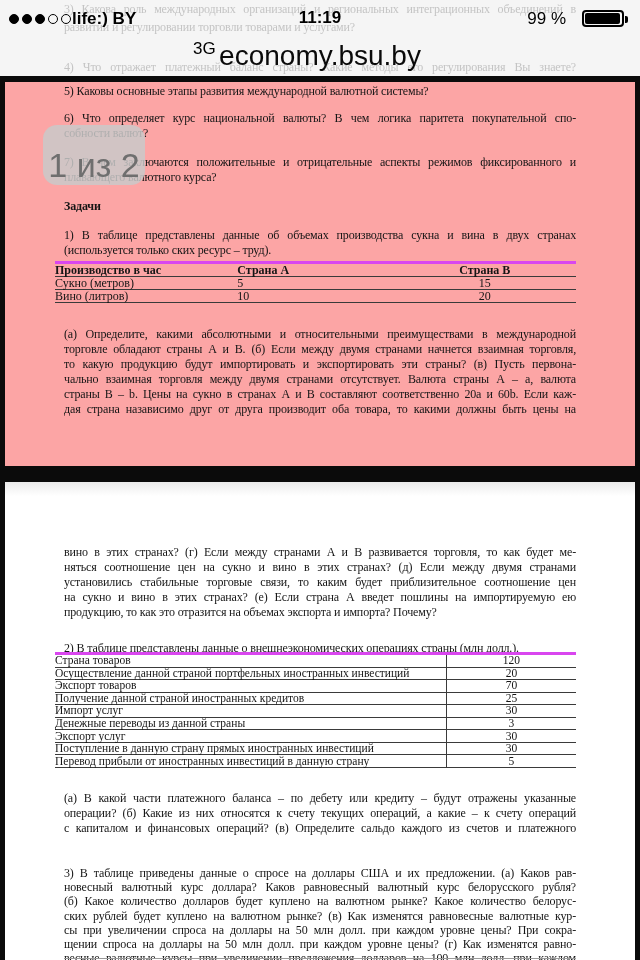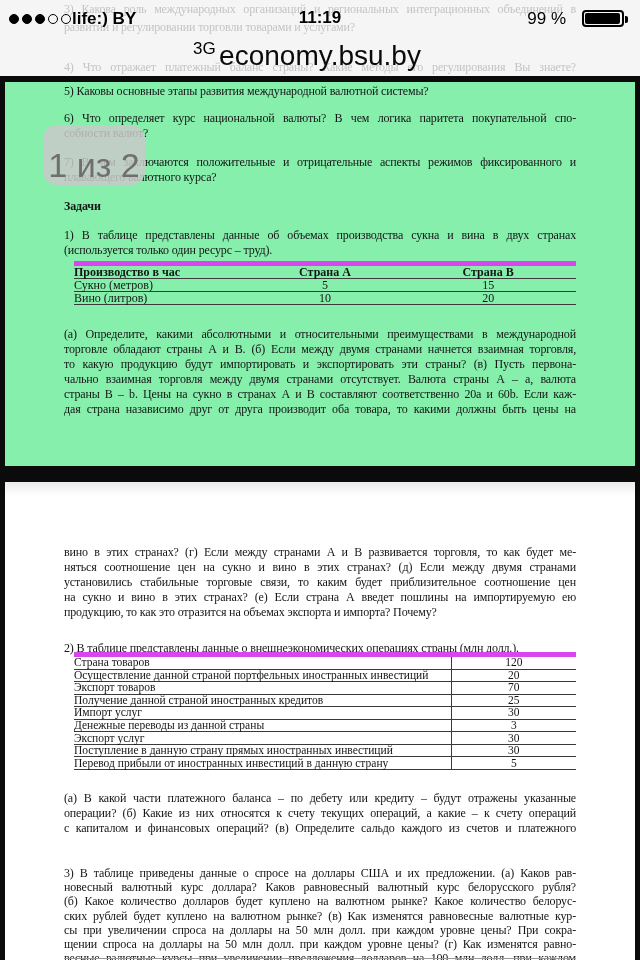--- a/index.html
+++ b/index.html
@@ -18,33 +18,33 @@
   .carrier{position:absolute;left:72px;top:9px;font-weight:bold;}
   .net{position:absolute;left:193px;top:9px;margin-top:30px;}
   .clock{position:absolute;left:50%;transform:translateX(-50%);top:8px;font-weight:700;}
   .battpct{position:absolute;right:74px;top:9px;}
   .batt{position:absolute;right:16px;top:10px;width:42px;height:17px;border:2px solid #000;border-radius:4px;box-sizing:border-box;}
   .batt .fill{position:absolute;left:1px;top:1px;bottom:1px;width:92%;background:#000;border-radius:2px;}
   .batt .tip{position:absolute;right:-6px;top:4px;width:3px;height:7px;background:#000;border-radius:0 2px 2px 0;}
   .urlrow{position:absolute;top:36px;left:0;width:640px;height:40px;z-index:2;text-align:center;}
   .urltext{display:inline-block;line-height:40px;font-family:"Liberation Sans",sans-serif;font-size:28px;color:#0a0a0a;}
   
-  .page{position:absolute;left:5px;width:630px;background:#86efac;}
+  .page{position:absolute;left:5px;width:630px;background:#fca5a5;}
   #page1{top:82px;height:384px;}
   #page2{top:482px;height:478px;background:linear-gradient(180deg,#ebebeb 0,#fff 14px);}
   .ln{position:absolute;left:59px;right:59px;height:15px;line-height:15px;font-size:12px;
       letter-spacing:-0.15px;color:#151515;white-space:nowrap;}
   .just{text-align:justify;text-align-last:justify;white-space:normal;overflow:hidden;}
   .bold{font-weight:bold;}
   
-  .tbl{position:absolute;left:69px;right:59px;border-top:5px solid #d946ef;font-size:12px;color:#151515;}
+  .tbl{position:absolute;left:50px;right:59px;border-top:3px solid #d946ef;font-size:12px;color:#151515;}
   .trow{display:flex;align-items:center;border-bottom:1px solid #3a3a3a;box-sizing:border-box;}
   #table1 .trow{height:13px;line-height:12px;}
   #table1 .c1{width:35%;}
-  #table1 .c2{width:30%;text-align:center;font-family:Liberation Serif, serif;}
+  #table1 .c2{width:30%;text-align:left;font-family:Liberation Serif, serif;}
   #table1 .c3{width:35%;text-align:center;}
   #table2 .trow{height:12.55px;line-height:11px;font-size:11.5px;}
   #table2 .t2label{width:75%;}
   #table2 .t2val{width:25%;text-align:center;align-self:stretch;display:flex;align-items:center;
                  justify-content:center;border-left:1px solid #3a3a3a;box-sizing:border-box;}
   .partline{position:absolute;left:59px;right:59px;height:1px;background:#9a9a9a;}
   
   .badge{position:absolute;left:43px;top:125px;width:102px;height:60px;background:rgba(201,201,201,0.85);
          border-radius:14px;z-index:20;display:flex;align-items:flex-end;justify-content:center;
          font-family:"Liberation Sans",sans-serif;font-size:34px;color:#6f6f6f;}
@@ -55,21 +55,21 @@
 <div class="screen">
 
   <div class="page" id="page1">
     <div class="ln" style="top:2px">5) Каковы основные этапы развития международной валютной системы?</div>
     <div class="ln just" style="top:29px">6) Что определяет курс национальной валюты? В чем логика паритета покупательной спо-</div>
     <div class="ln" style="top:44px">собности валют?</div>
     <div class="ln just" style="top:73px">7) В чем заключаются положительные и отрицательные аспекты режимов фиксированного и</div>
     <div class="ln" style="top:88px">плавающего валютного курса?</div>
     <div class="ln bold" style="top:117px">Задачи</div>
     <div class="ln just" style="top:146px">1) В таблице представлены данные об объемах производства сукна и вина в двух странах</div>
-    <div class="ln" style="top:161px">(используется только один ресурс – труд).</div>
+    <div class="ln" style="top:161px">(используется только ских ресурс – труд).</div>
 
     <div class="tbl" id="table1" style="top:179px">
       <div class="trow bold">
         <div class="c1">Производство в час</div>
         <div class="c2">Страна А</div>
         <div class="c3">Страна В</div>
       </div>
       <div class="trow">
         <div class="c1">Сукно (метров)</div>
         <div class="c2">5</div>

